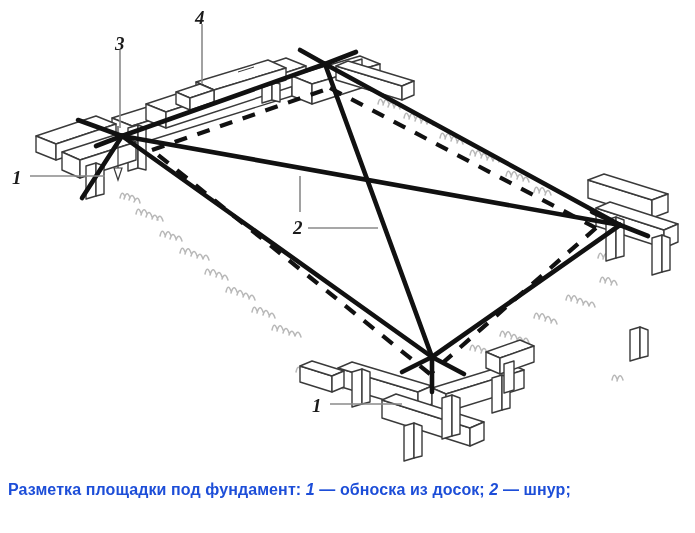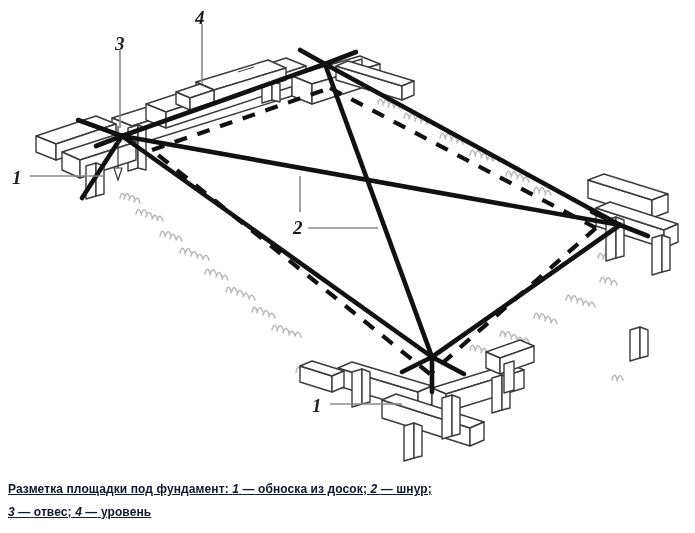--- a/index.html
+++ b/index.html
@@ -23,27 +23,26 @@
     height: 533px;
   }
   .caption-block {
     position: absolute;
     left: 8px;
     top: 478px;
     width: 684px;
   }
   .caption-line {
     font-family: "Liberation Sans", sans-serif;
-    font-size: 12px;
+    font-size: 16px;
     font-weight: bold;
-    color: #0f172a;
+    color: #1d4ed8;
     line-height: 23px;
     white-space: nowrap;
     letter-spacing: 0.1px;
-    text-decoration: underline;
   }
   .caption-line .num {
     font-style: italic;
     font-weight: bold;
   }
   
   .callout {
     position: absolute;
     font-family: "Liberation Serif", serif;
     font-style: italic;
@@ -321,23 +320,15 @@
   <div class="caption-block">
     <div class="caption-line">
       <span>Разметка площадки под фундамент:</span>
       <span class="num">1</span>
       <span>—</span>
       <span>обноска из досок;</span>
       <span class="num">2</span>
       <span>—</span>
       <span>шнур;</span>
     </div>
-    <div class="caption-line">
-      <span class="num">3</span>
-      <span>—</span>
-      <span>отвес;</span>
-      <span class="num">4</span>
-      <span>—</span>
-      <span>уровень</span>
-    </div>
   </div>
 
 </div>
 
 </body></html>

